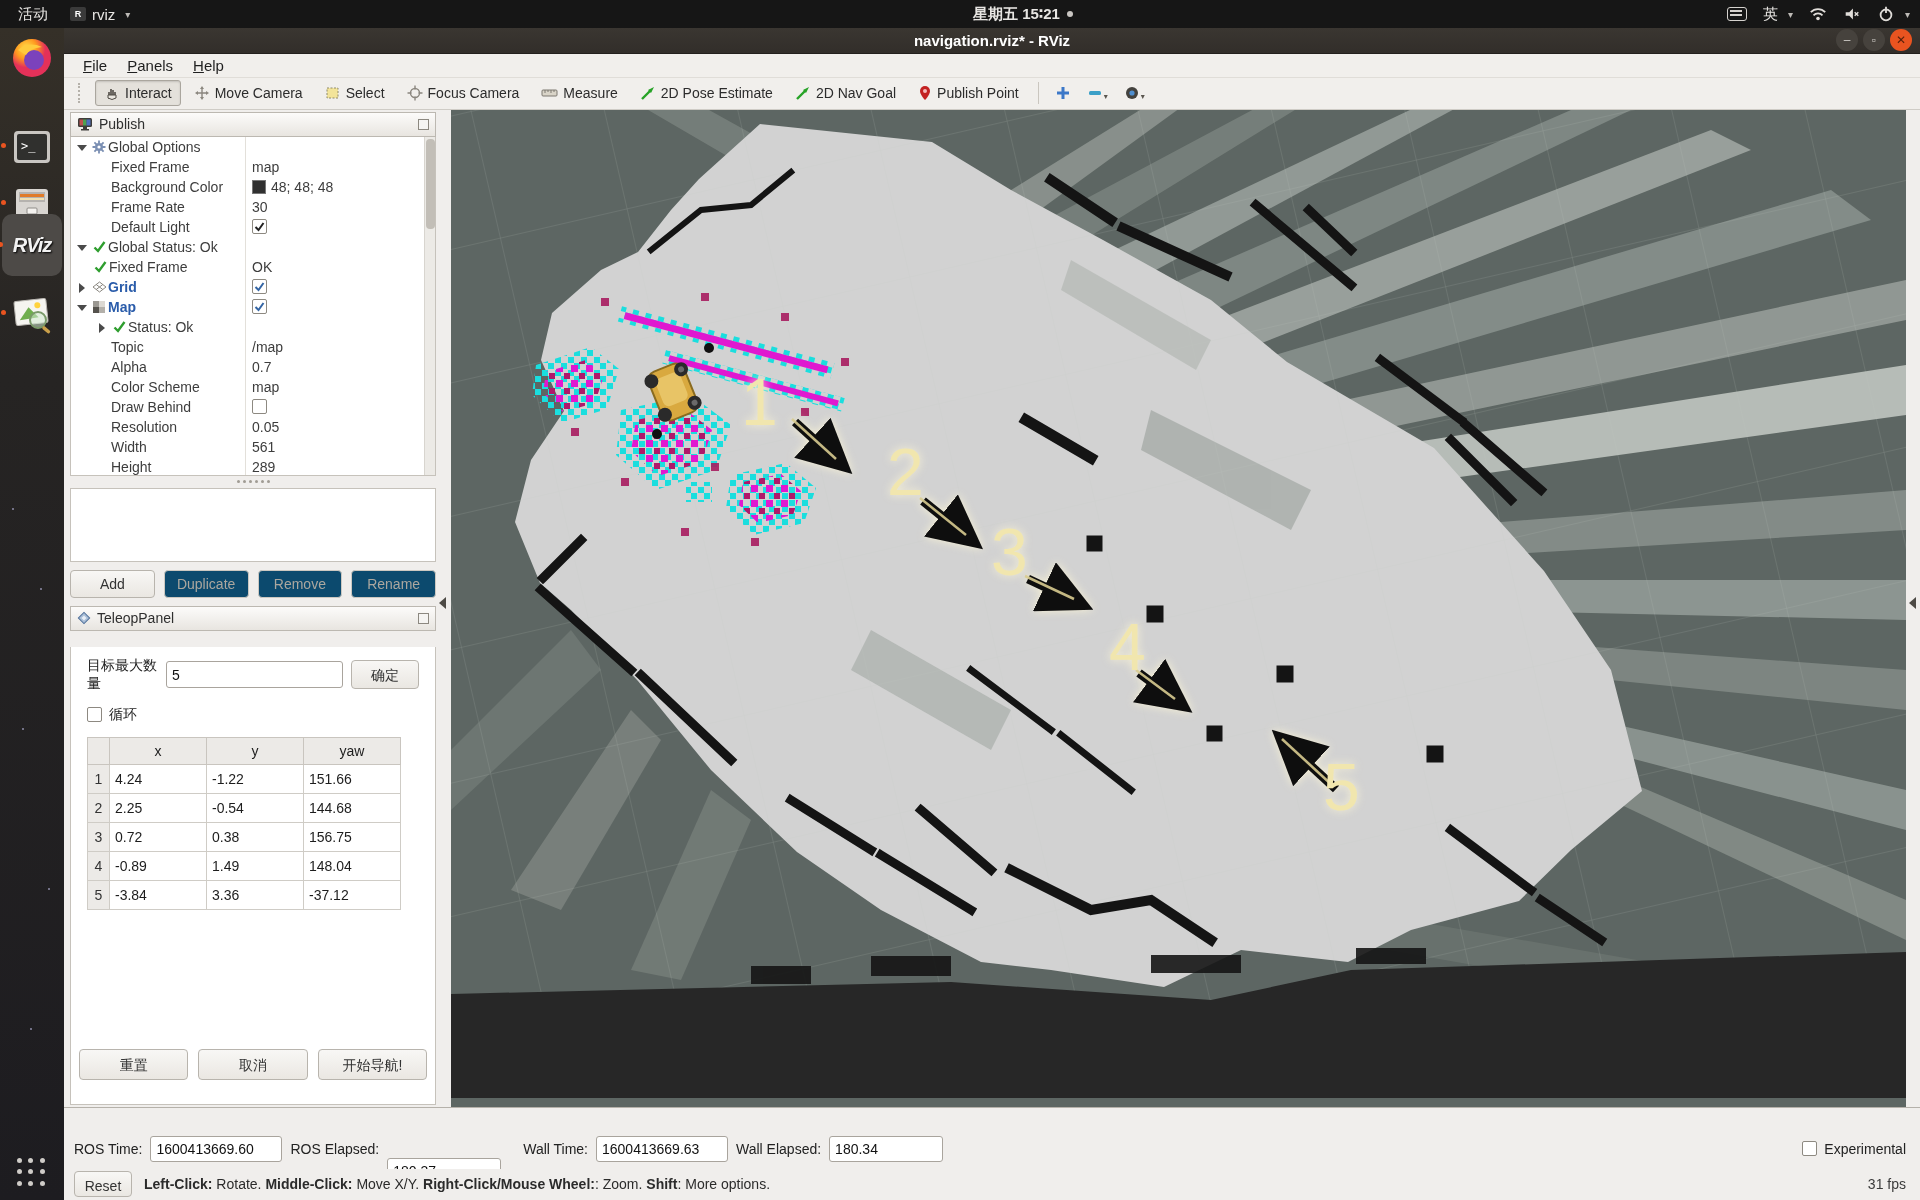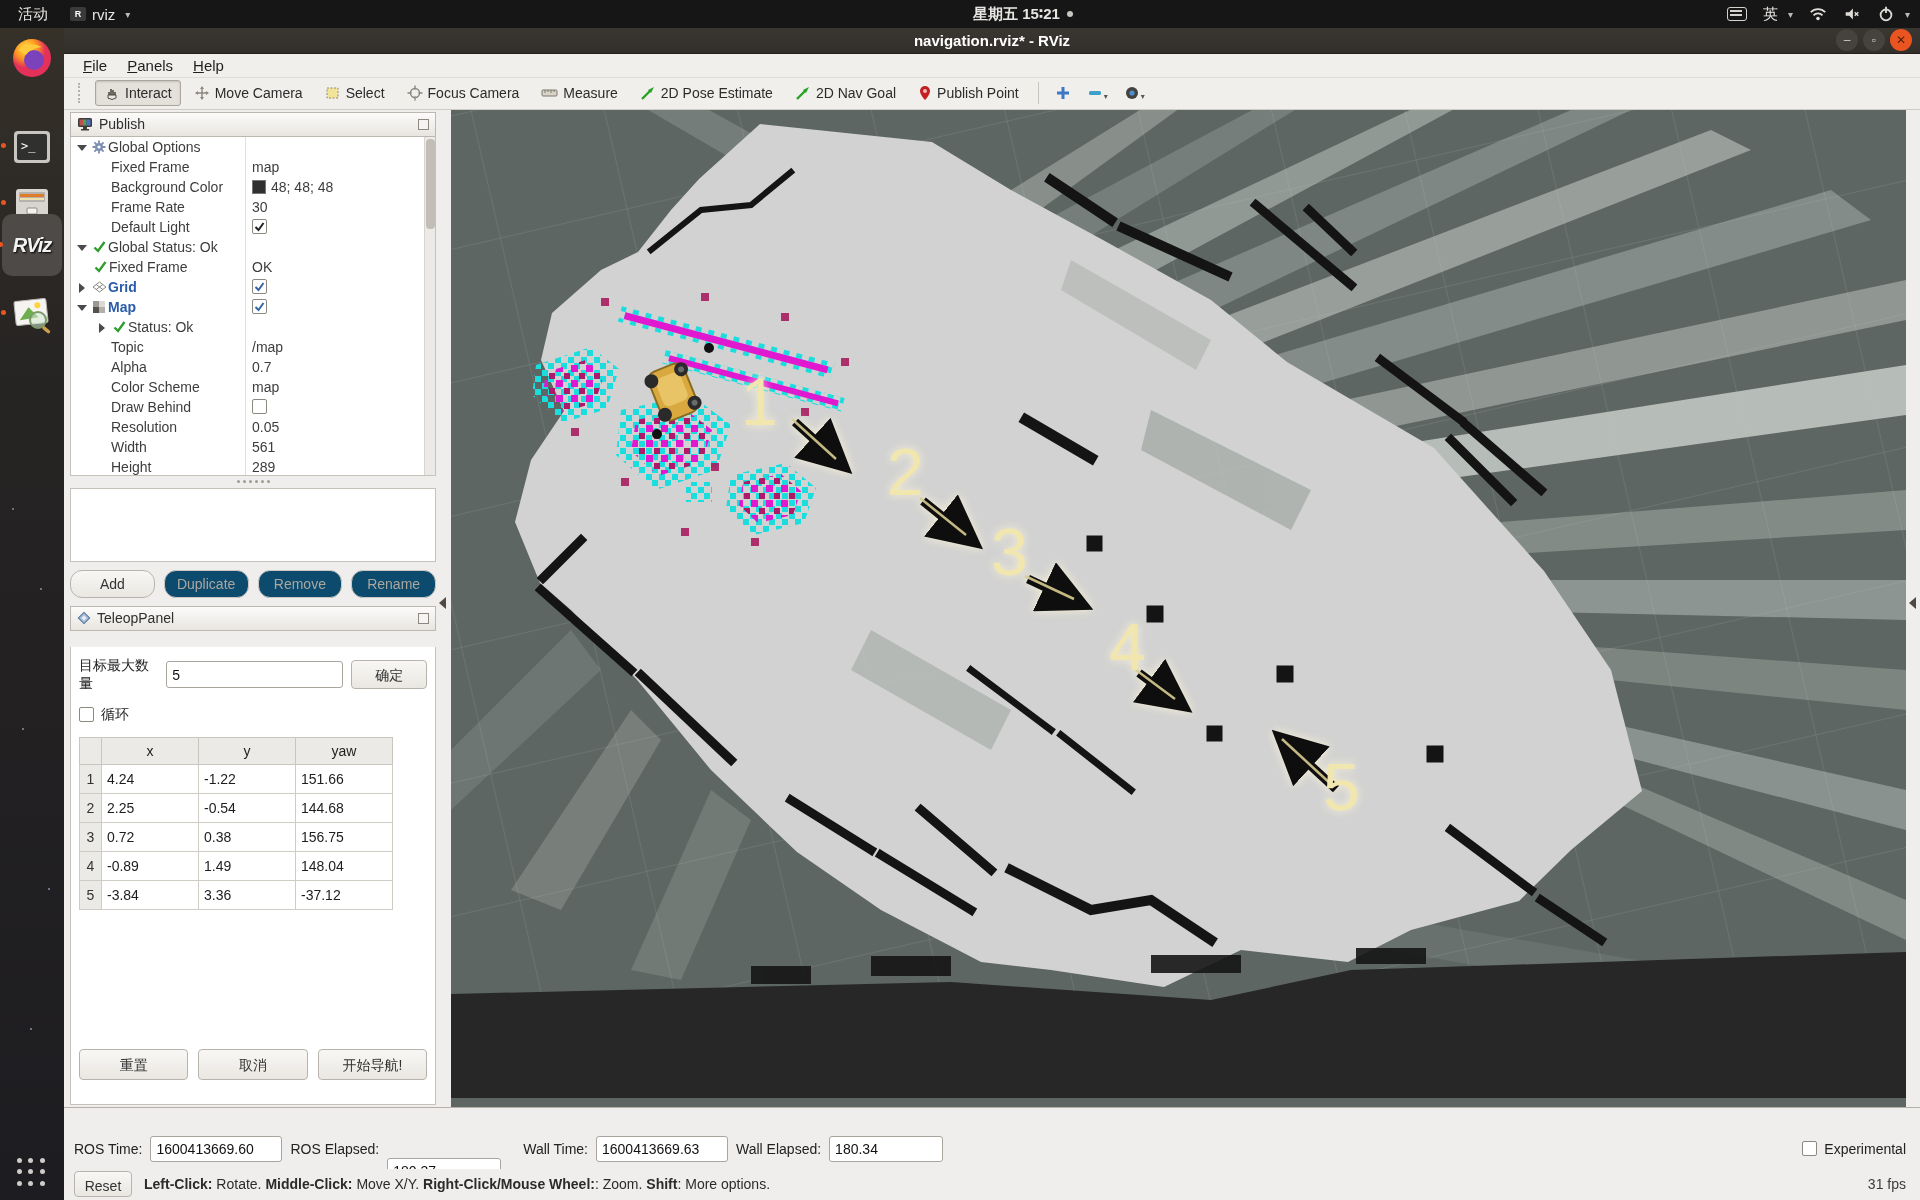--- a/index.html
+++ b/index.html
@@ -74,23 +74,23 @@
   .swatch { width:14px; height:14px; background:#303030; border:1px solid #777; }
   .vscroll { position:absolute; right:0; top:0; width:11px; height:100%; background:#eceae6; border-left:1px solid #d8d5cf; }
   .vthumb { position:absolute; left:1px; top:2px; width:9px; height:90px; background:#c2beb7; border-radius:4px; }
 
   .splitter { height:12px; display:flex; align-items:center; justify-content:center; gap:3px; }
   .splitter i { width:3px; height:3px; border-radius:50%; background:#a09c94; }
   .emptybox { height:74px; background:#fff; border:1px solid #c6c2bb; }
   .btnrow { height:38px; display:flex; align-items:center; gap:9px; padding-top:6px; }
   .btn { background:linear-gradient(#f8f7f5,#eae7e2); border:1px solid #b8b4ad; border-radius:4px; font-size:14px; color:#333; padding:5px 0; text-align:center; }
   .btn.disabled { color:#aba79f; background:#0c4a6e; border-color:#ccc8c1; }
-  .dp-btn { flex:1;border-radius:12px; }
-
-  .teleop-body { background:#ffffff; border:1px solid #c6c2bb; border-top:none; height:458px; position:relative; padding:10px 8px;margin-top:16px; }
+  .dp-btn { flex:1; }
+
+  .teleop-body { background:#ffffff; border:1px solid #c6c2bb; border-top:none; height:458px; position:relative; padding:10px 16px;margin-top:16px; }
   .tp-row1 { display:flex; align-items:center; gap:8px; }
   .tp-label { font-size:14px; color:#222; }
   .tp-input { width:177px; height:27px; border:1px solid #a9a49d; border-radius:3px; font-size:14px; padding:0 5px; background:#fff; color:#111; font-family:inherit; }
   .tp-confirm { width:80px; height:29px; }
   .tp-row2 { margin-top:13px; display:flex; align-items:center; gap:7px; font-size:14px; color:#222; }
   table.goals { border-collapse:collapse; margin-top:13px; font-size:14px; color:#1d1d1d; }
   table.goals th { background:#eceae7; border:1px solid #c9c5bf; font-weight:normal; height:27px; width:97px; }
   table.goals td { border:1px solid #cfccc6; height:29px; padding-left:5px; background:#fff; }
   table.goals td.rn { width:22px; background:#eceae7; text-align:center; padding:0; color:#333; }
   .tp-btns { position:absolute; left:8px; right:8px; bottom:24px; display:flex; gap:10px; }

